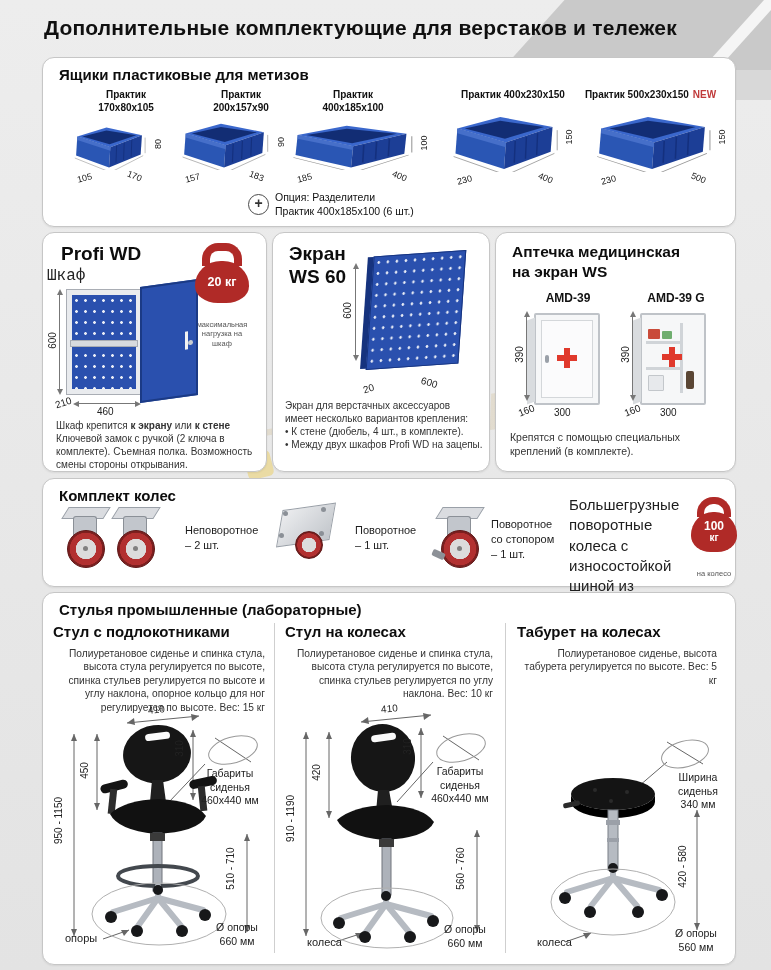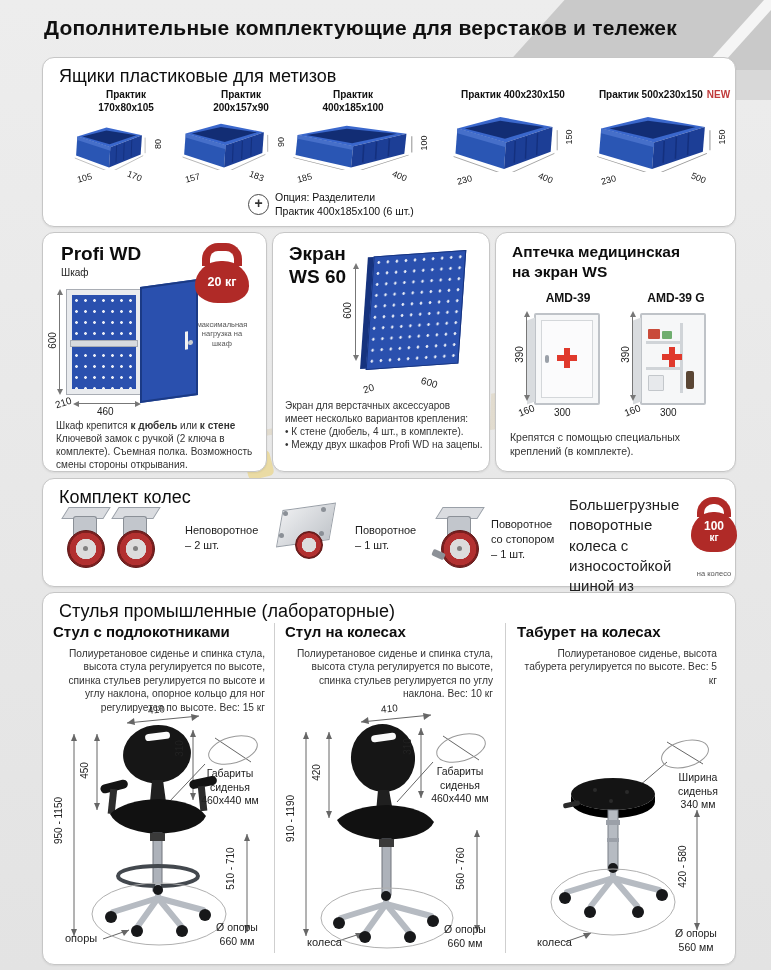--- a/index.html
+++ b/index.html
@@ -4,21 +4,21 @@
 <style>
   html,body{margin:0;padding:0;}
   body{font-family:"Liberation Sans",sans-serif;background:#dcdcdc;}
   .page{position:relative;width:771px;height:970px;background:linear-gradient(#ededed,#e3e3e3);overflow:hidden;}
   .deco{position:absolute;}
   .deco1{right:-60px;top:-40px;width:280px;height:110px;background:#c9c9c9;transform:skewX(-42deg);}
   .deco2{right:-110px;top:-30px;width:210px;height:130px;background:#d8d8d8;transform:skewX(-42deg);}
   .deco3{right:36px;top:-20px;width:16px;height:140px;background:#f5f5f5;transform:skewX(-42deg);}
   .page-title{position:absolute;left:44px;top:16px;margin:0;font-size:21px;font-weight:bold;color:#101010;letter-spacing:0.2px;}
   .panel{position:absolute;background:#fff;border:1px solid #c6c6c6;border-radius:12px;box-shadow:0 1px 2px rgba(0,0,0,0.07);}
-  .ptitle{position:absolute;left:16px;top:8px;font-size:18px;font-weight:normal;color:#0d0d0d;}
+  .ptitle{position:absolute;left:16px;top:8px;font-size:15px;font-weight:bold;color:#0d0d0d;}
   
   .wm{position:absolute;font-weight:bold;font-style:italic;letter-spacing:3px;font-size:52px;transform:rotate(-9deg);pointer-events:none;}
   .wm1{left:248px;top:398px;color:rgba(190,145,60,0.15);}
   .wm2{left:262px;top:676px;color:rgba(160,160,160,0.18);}
   .wm-sub{position:absolute;left:300px;top:742px;font-size:12px;font-weight:bold;letter-spacing:7px;color:rgba(205,165,45,0.28);transform:rotate(-9deg);pointer-events:none;}
   .wm-cube{position:absolute;left:246px;top:452px;width:26px;height:26px;background:rgba(236,197,52,0.38);border-radius:5px;transform:rotate(-14deg);pointer-events:none;}
   
   .bin{position:absolute;}
   .bin svg{width:100%;height:100%;display:block;}
   .bin .bw{position:absolute;left:8%;bottom:-13px;transform:rotate(-14deg);font-size:9px;color:#222;}
@@ -113,21 +113,21 @@
       <div>Практик</div>
         <div>200х157х90</div>
     </div>
     <div class="bname" style="left:255px;width:110px;">
       <div>Практик</div>
         <div>400х185х100</div>
     </div>
     <div class="bname" style="left:385px;width:170px;">
       <div>Практик 400х230х150</div>
     </div>
-    <div class="bname" style="left:534px;width:175px;">
+    <div class="bname" style="left:520px;width:175px;">
       <div><span>Практик 500х230х150</span><span class="new">NEW</span></div>
     </div>
 
     <div class="bin" style="left:28px;top:64px;width:76px;height:48px;">
       <svg viewBox="0 0 120 80" preserveAspectRatio="none">
         <polygon points="10,24 56,9 112,22 62,42" fill="#3a67cc"></polygon>
           <polygon points="18,24 56,14 103,22 61,37" fill="#122d74"></polygon>
         <polygon points="10,24 62,42 60,76 8,56" fill="#2a56b4"></polygon>
           <polygon points="62,42 112,22 110,54 60,76" fill="#1c3e96"></polygon>
         <polygon points="10,24 62,42 62,48 10,30" fill="#466fc9"></polygon>
@@ -201,21 +201,21 @@
 
     <div class="opt-ic" style="left:205px;top:136px;">+</div>
     <div class="opt-tx" style="left:232px;top:133px;">
       <div>Опция: Разделители</div>
       <div>Практик 400х185х100 (6 шт.)</div>
     </div>
   </section>
 
   <section class="panel" style="left:42px;top:232px;width:223px;height:238px;">
     <div style="position:absolute;left:18px;top:10px;font-size:19px;font-weight:bold;color:#0d0d0d;">Profi WD</div>
-    <div style="position:absolute;left:18px;top:34px;font-size:10px;color:#222;">Шкаф</div>
+    <div style="position:absolute;left:4px;top:34px;font-size:16px;color:#222;font-family:Liberation Mono, monospace;">Шкаф</div>
 
     <div class="kb" style="left:150px;top:10px;width:58px;">
       <div class="kb-handle"></div>
       <div class="kb-body" style="width:54px;height:42px;font-size:12.5px;">20 кг</div>
       <div class="kb-cap">максимальная нагрузка на шкаф</div>
     </div>
 
     <div class="cab-body">
       <div class="cab-peg peg"></div>
       <div class="cab-shelf"></div>
@@ -224,21 +224,21 @@
       <div class="cab-handle"></div>
       <div class="cab-key"></div>
     </div>
     <div class="dl dlv" style="left:16px;top:62px;height:94px;"></div>
     <span class="vlab" style="left:1px;top:102px;">600</span>
     <span class="slab" style="left:12px;top:164px;transform:rotate(-18deg);">210</span>
     <div class="dl dlh" style="left:36px;top:170px;width:56px;"></div>
     <span class="slab" style="left:54px;top:173px;">460</span>
 
     <div class="desc-txt" style="left:13px;top:186px;width:198px;">
-      <span>Шкаф крепится </span><b>к дюбель</b><span> или </span><b>к стене</b><span> Ключевой замок с ручкой (2 ключа в комплекте). Съемная полка. Возможность смены стороны открывания.</span>
+      <span>Шкаф крепится </span><b>к экрану</b><span> или </span><b>к стене</b><span> Ключевой замок с ручкой (2 ключа в комплекте). Съемная полка. Возможность смены стороны открывания.</span>
     </div>
   </section>
 
   <section class="panel" style="left:272px;top:232px;width:216px;height:238px;">
     <div style="position:absolute;left:16px;top:10px;font-size:19px;font-weight:bold;color:#0d0d0d;">Экран</div>
     <div style="position:absolute;left:16px;top:33px;font-size:19px;font-weight:bold;color:#0d0d0d;">WS 60</div>
 
     <div class="scr-side"></div>
     <div class="scr peg"></div>
     <div class="dl dlv" style="left:82px;top:36px;height:86px;"></div>

